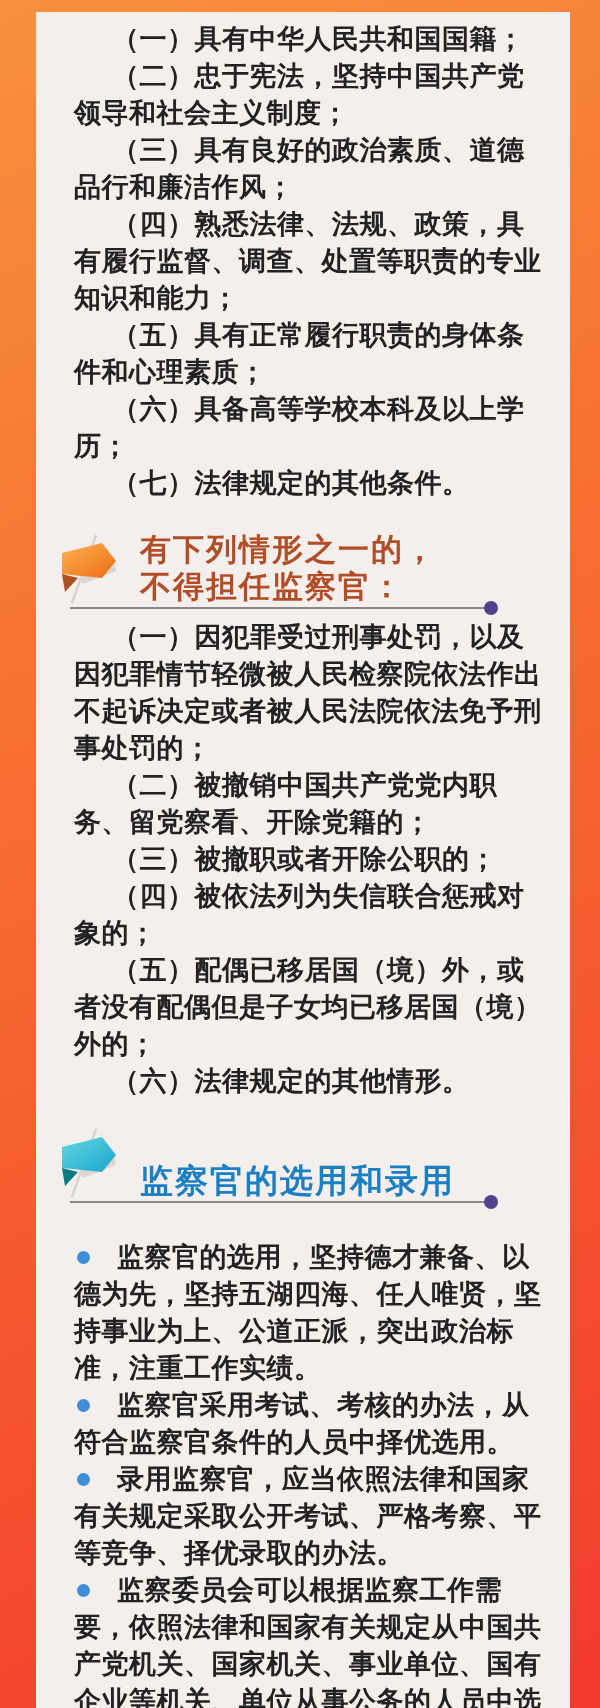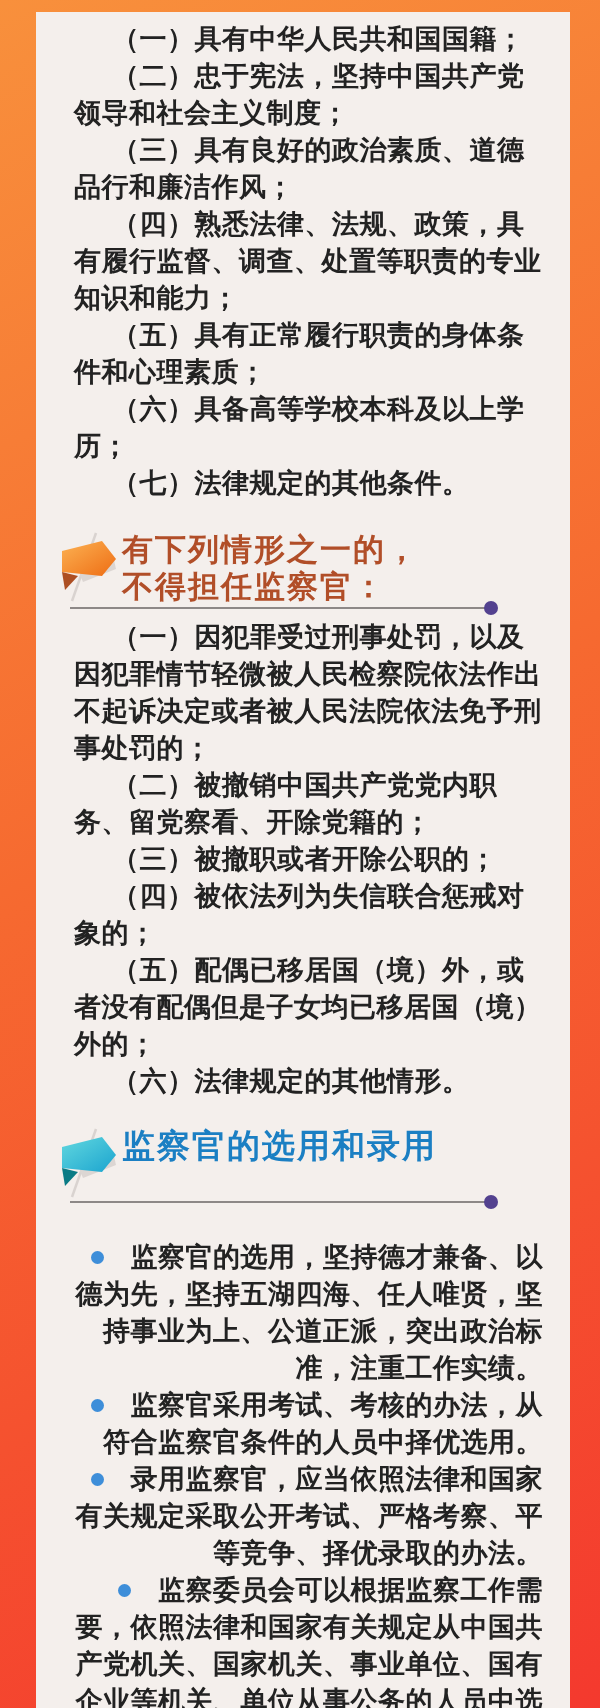--- a/index.html
+++ b/index.html
@@ -27,23 +27,23 @@
     font-size: 27px;
     line-height: 37px;
     font-weight: 700;
     color: #222222;
     text-indent: 38px;
     letter-spacing: 0.5px;
   }
   
   .sec-head {
     display: flex;
-    align-items: flex-start;
+    align-items: flex-end;
     margin-left: -19px;
-    gap: 1px;
+    gap: 19px;
   }
   .sec-head.first { margin-top: 29px; }
   .sec-head.second { margin-top: 27px; }
   .flag-icon { width: 66px; height: 72px; flex: 0 0 66px; }
   .sec-title {
     font-weight: 700;
     letter-spacing: 2px;
     font-size: 31px;
     line-height: 37px;
   }
@@ -68,21 +68,20 @@
   .list2 { }
   
   .bullets { margin-top: 26px; }
   .bullets p {
     font-size: 27px;
     line-height: 37px;
     font-weight: 700;
     color: #222222;
     letter-spacing: 0.5px;
     text-indent: 0;
-    text-align: right;
   }
   .bdot {
     display: inline-block;
     width: 13px;
     height: 13px;
     border-radius: 50%;
     background: #3e8ed9;
     margin: 0 27px 2px 3px;
   }
 </style>

